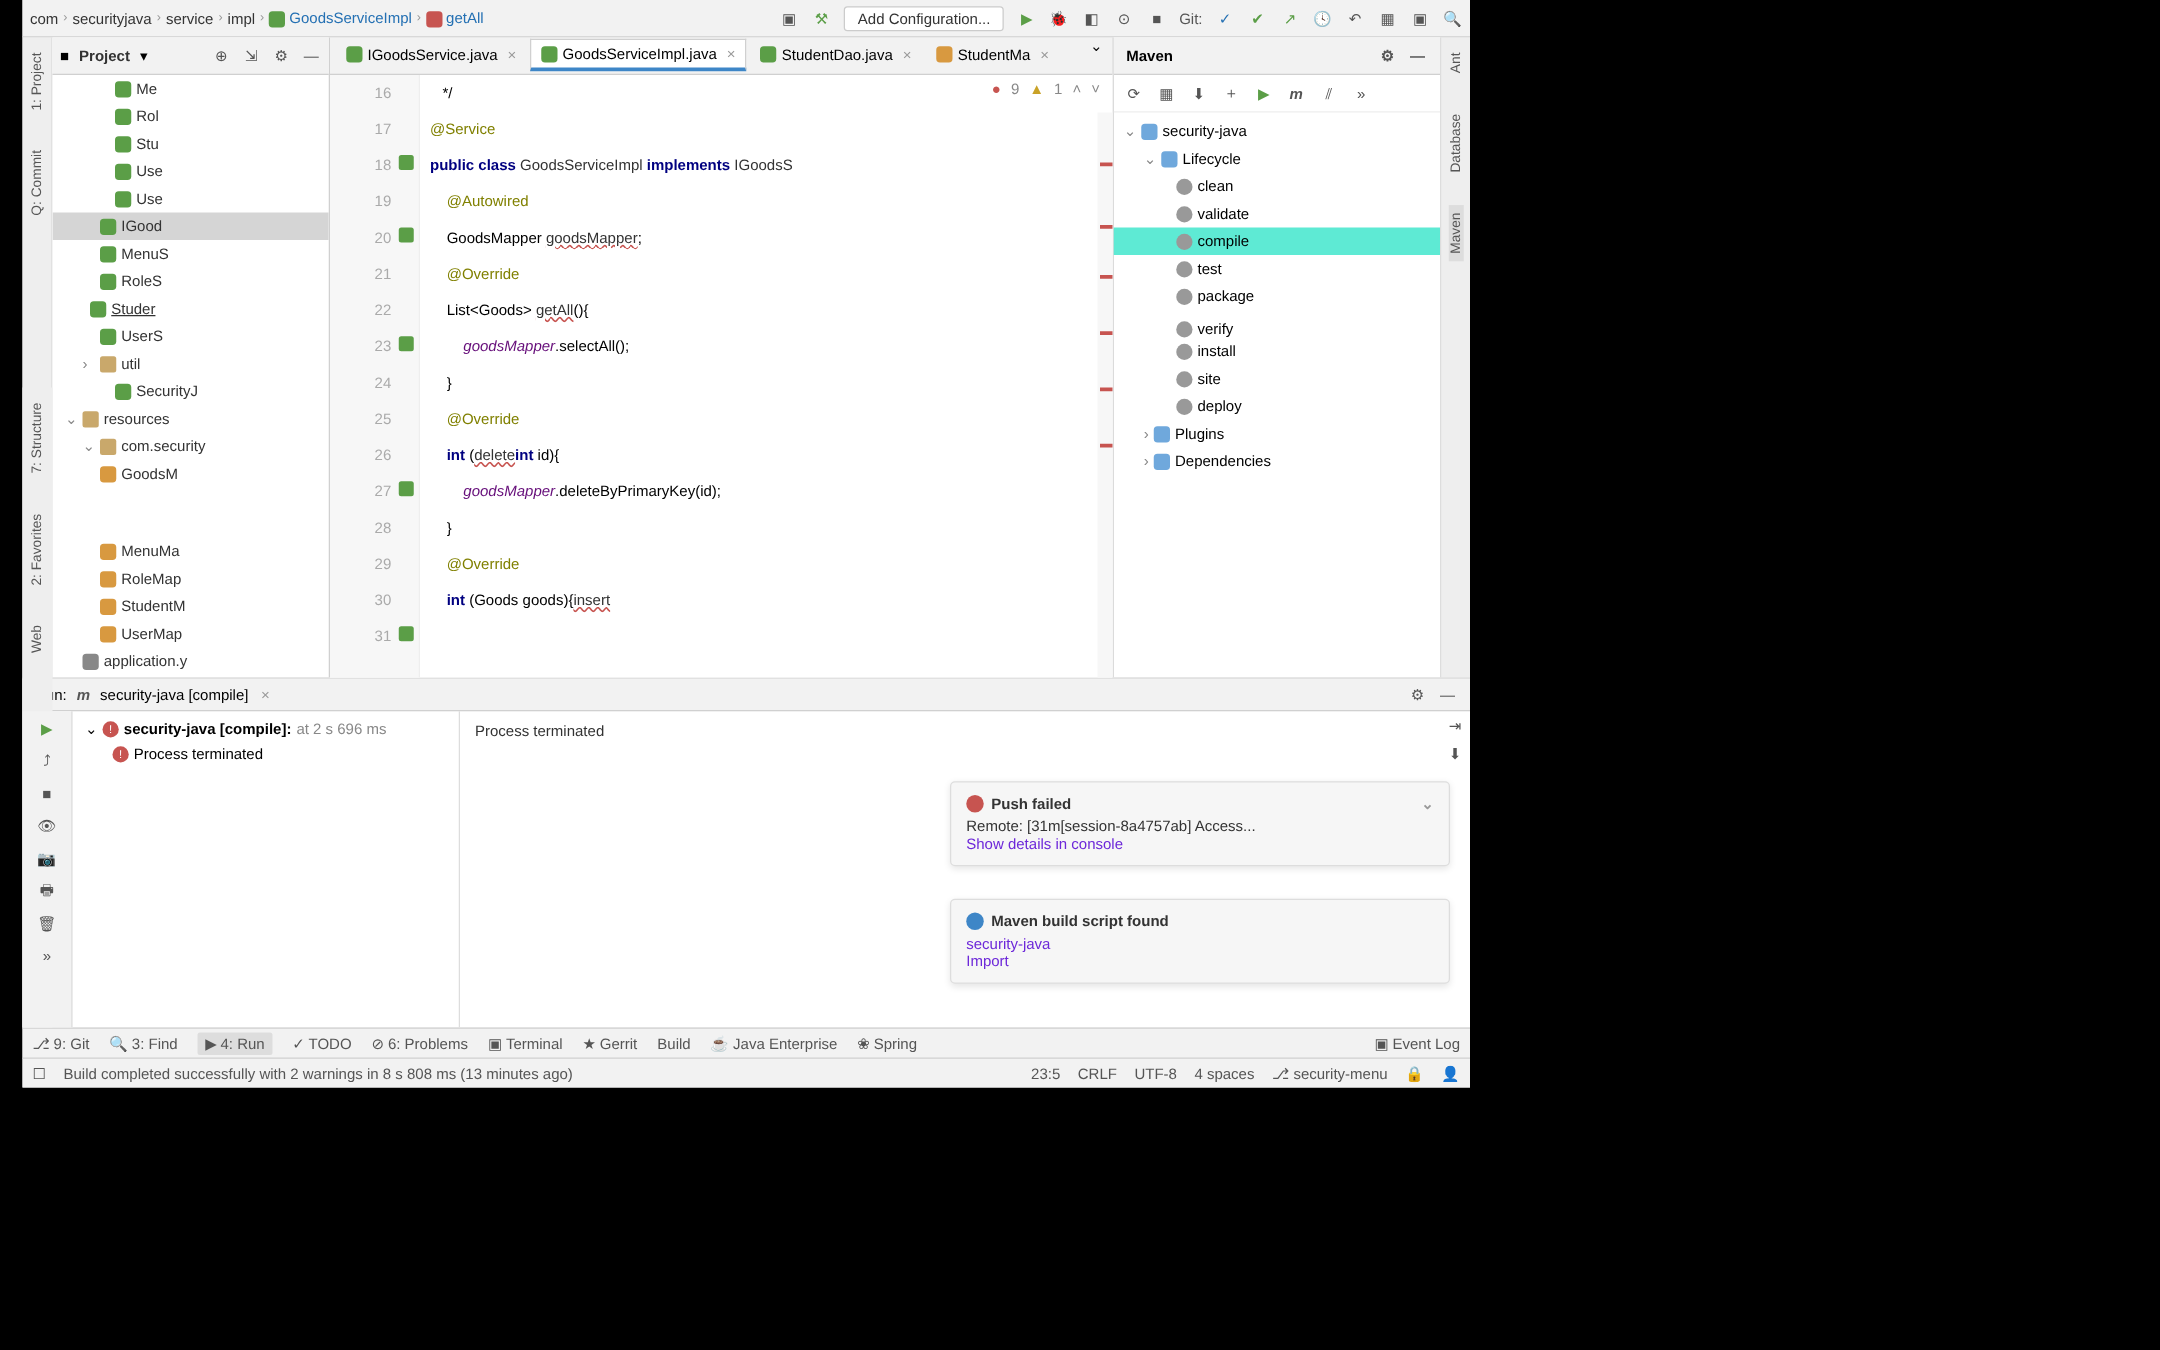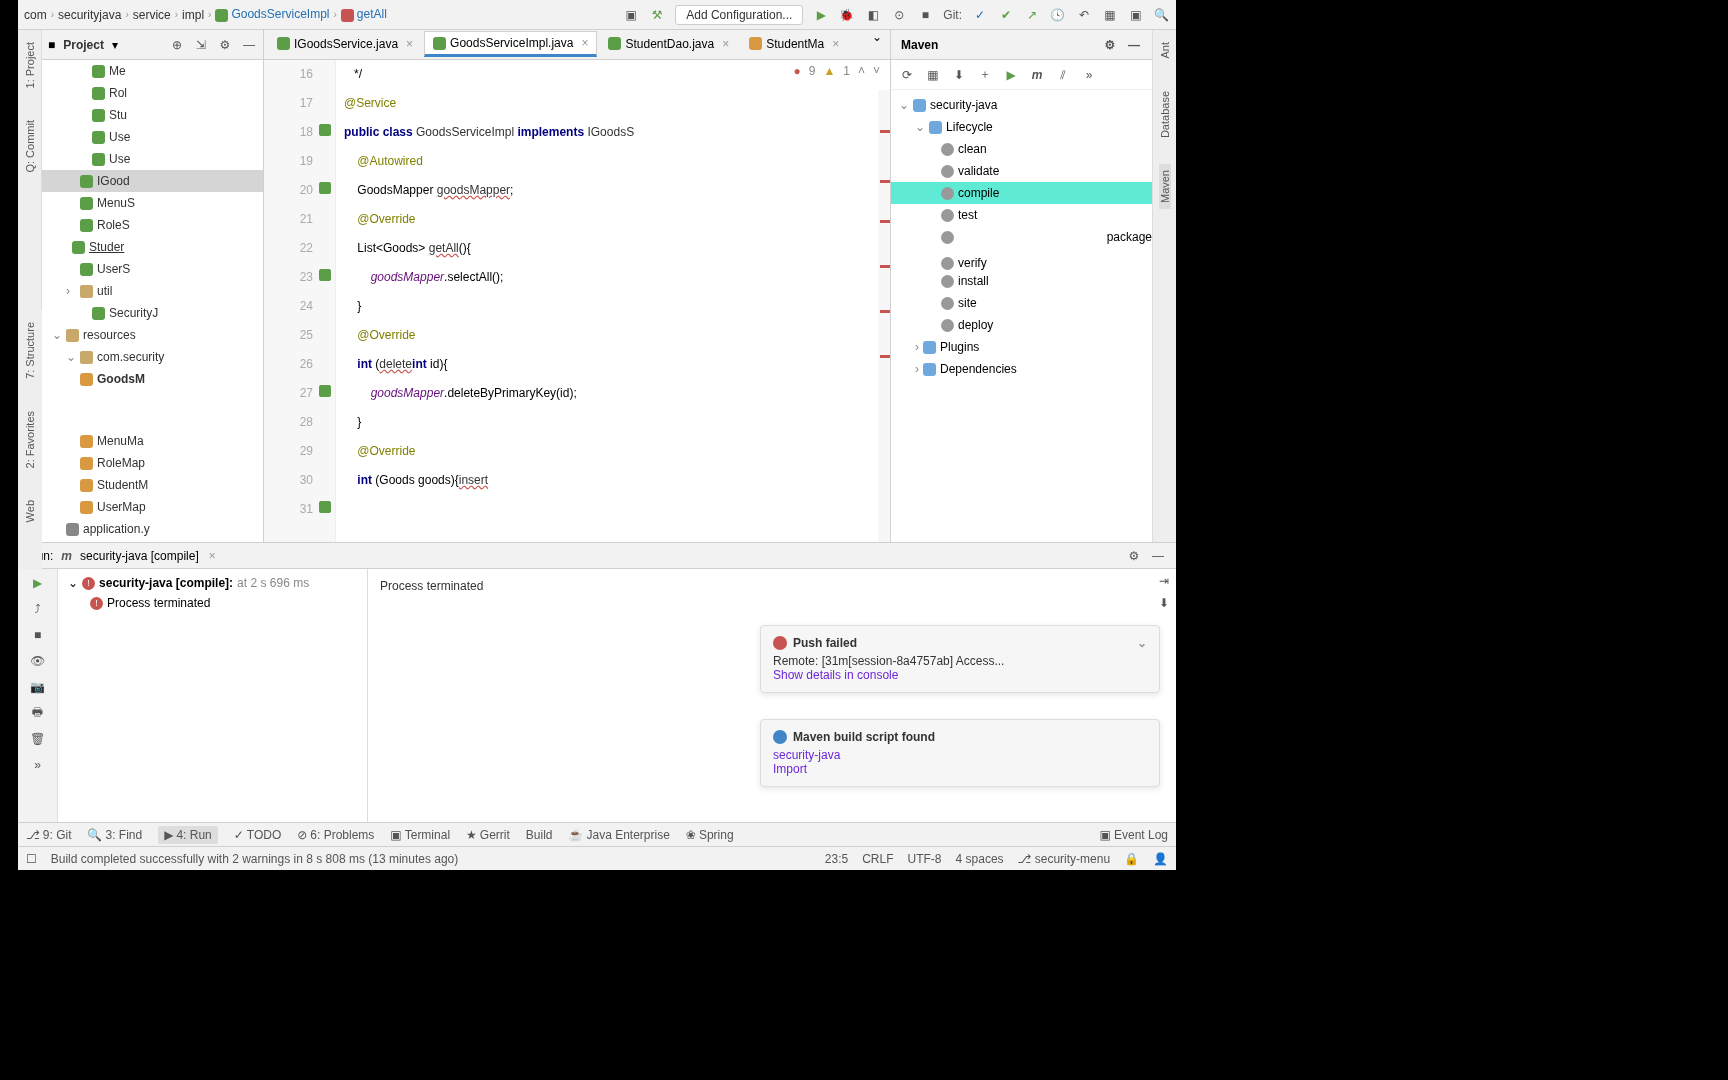--- a/index.html
+++ b/index.html
@@ -197,21 +197,21 @@
           <div class="tree-row" style="padding-left: 10px;">
             <span class="arrow">⌄</span>
             <span class="fico folder"></span>
             <span>resources</span>
           </div>
           <div class="tree-row" style="padding-left: 24px;">
             <span class="arrow">⌄</span>
             <span class="fico folder"></span>
             <span>com.security</span>
           </div>
-          <div class="tree-row" style="padding-left: 38px; font-weight: bold;">
+          <div class="tree-row" style="padding-left: 38px;">
             <span class="fico orange"></span>
             <span>GoodsM</span>
           </div>
           <div class="tree-row" style="padding-left: 38px; margin-top: 40px;">
             <span class="fico orange"></span>
             <span>MenuMa</span>
           </div>
           <div class="tree-row" style="padding-left: 38px;">
             <span class="fico orange"></span>
             <span>RoleMap</span>
@@ -337,21 +337,21 @@
             <span>validate</span>
           </div>
           <div class="mrow sel" style="padding-left: 50px;">
             <span class="mico gear"></span>
             <span>compile</span>
           </div>
           <div class="mrow" style="padding-left: 50px;">
             <span class="mico gear"></span>
             <span>test</span>
           </div>
-          <div class="mrow" style="padding-left: 50px; justify-content: space-between;">
+          <div class="mrow" style="padding-left: 50px;">
             <span class="mico gear"></span>
             <span>package</span>
           </div>
           <div class="mrow" style="padding-left: 50px; align-items: flex-end;">
             <span class="mico gear"></span>
             <span>verify</span>
           </div>
           <div class="mrow" style="padding-left: 50px;">
             <span class="mico gear"></span>
             <span>install</span>

